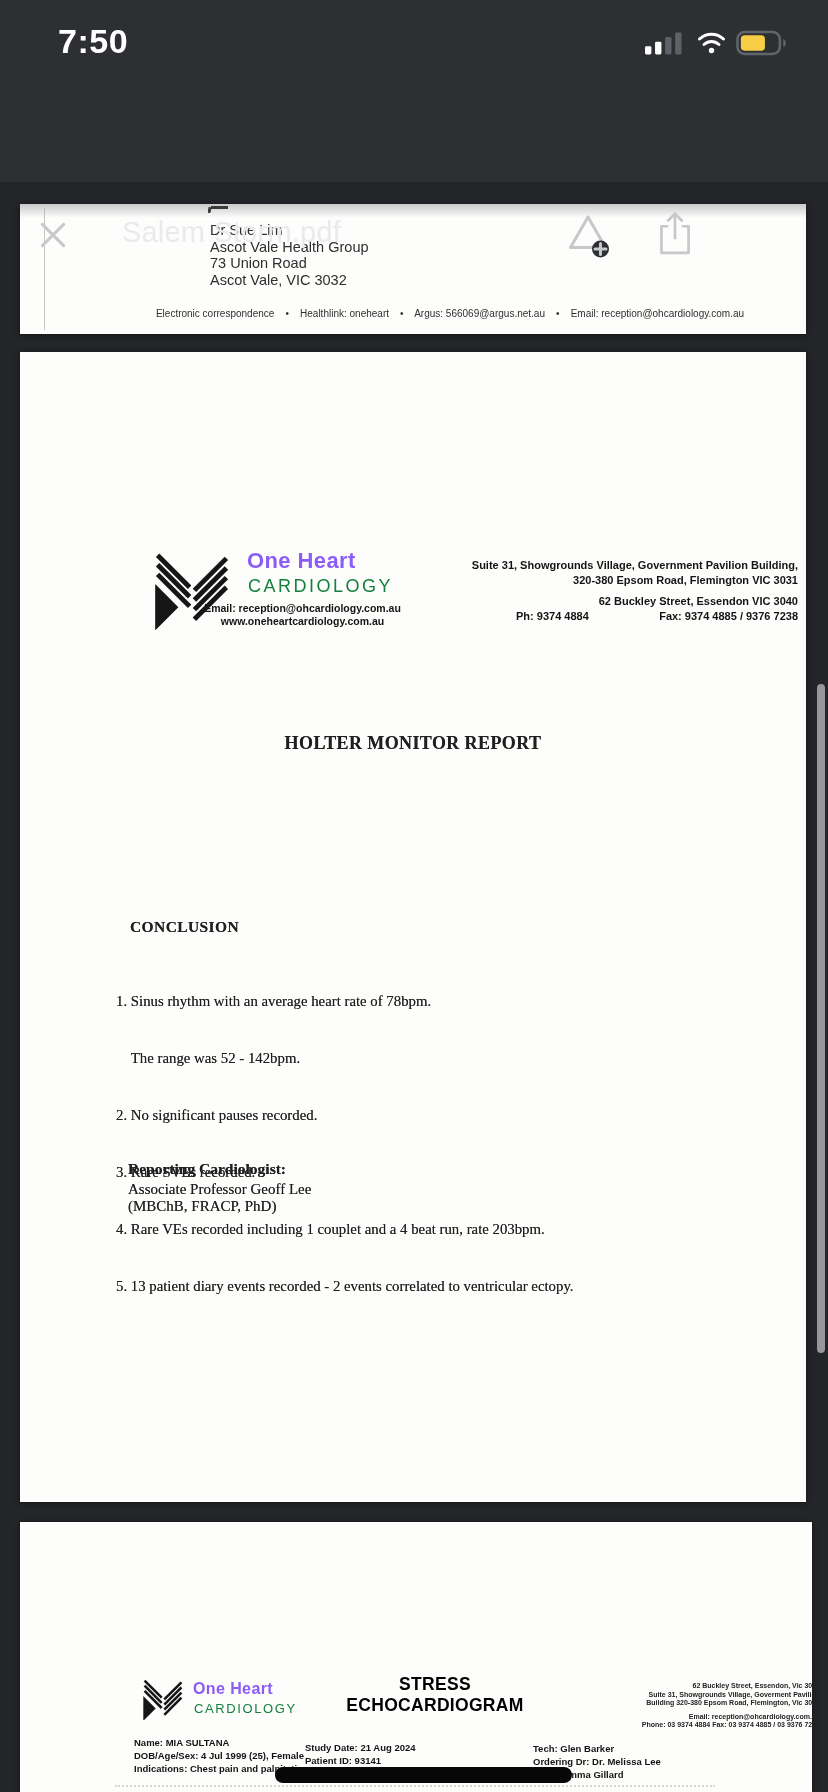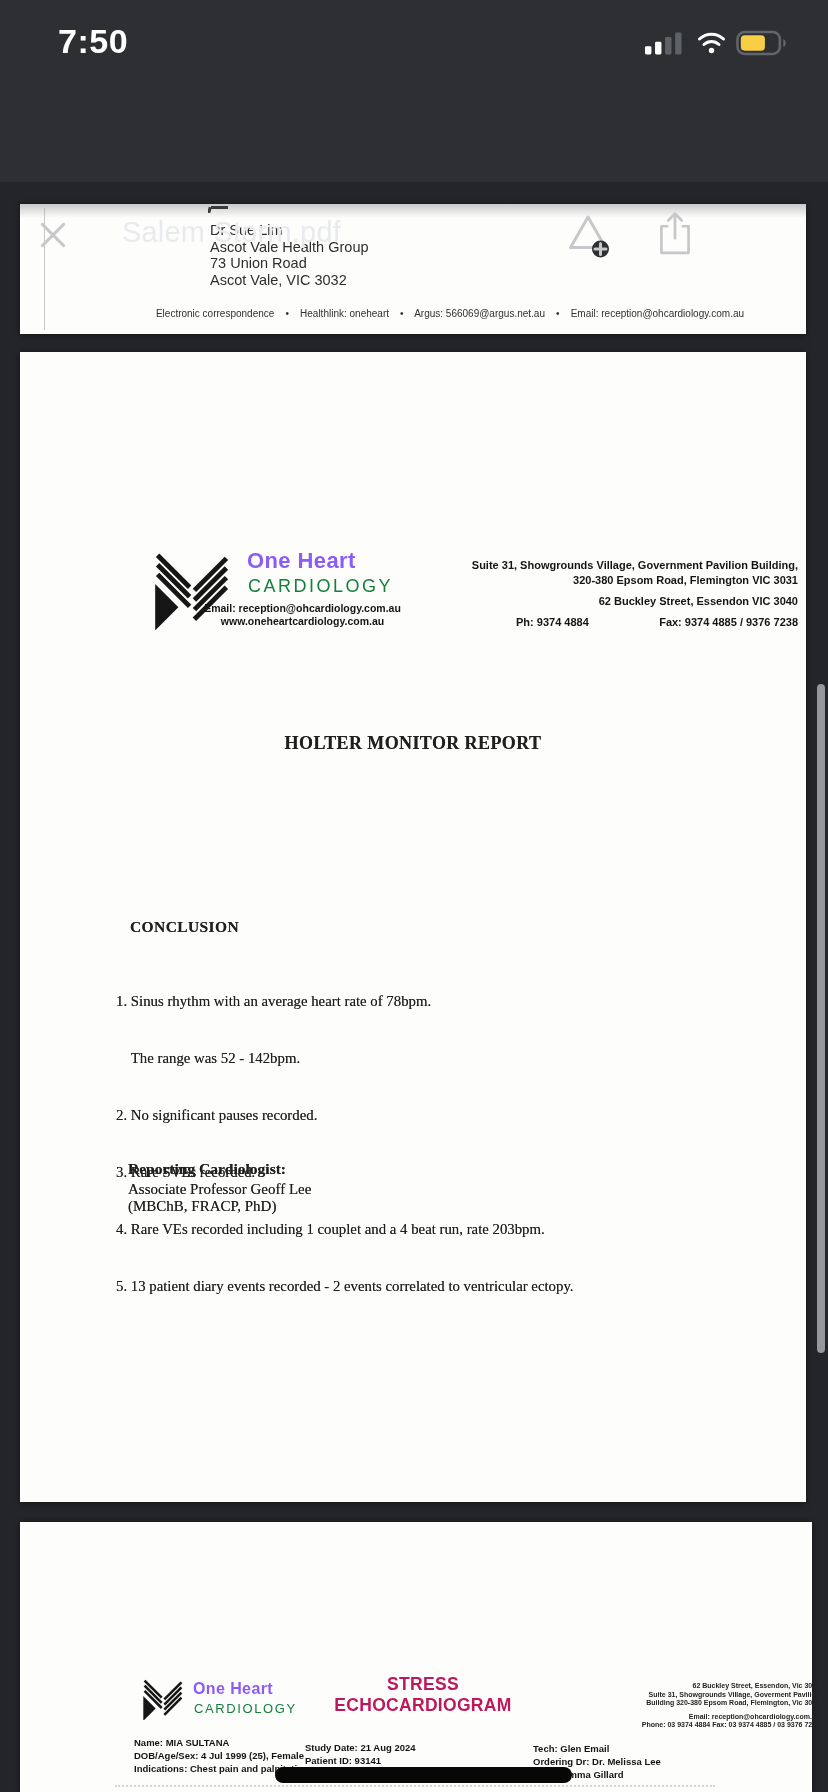--- a/index.html
+++ b/index.html
@@ -39,33 +39,33 @@
 
   
   .logo-mark{position:absolute;}
   .brand{position:absolute;font-weight:700;letter-spacing:.4px;color:#8b5cf6;white-space:nowrap;}
   .brand-sub{position:absolute;font-weight:400;color:#15803d;white-space:nowrap;}
 
   
   .p2-contact{position:absolute;left:150px;top:250px;width:265px;text-align:center;font-size:10.5px;font-weight:700;line-height:13px;color:#141414;}
   .p2-address{position:absolute;left:378px;top:206px;width:400px;text-align:right;font-size:11px;font-weight:700;color:#141414;line-height:15px;}
   .p2-address .gap{height:6px;}
-  .phfax{display:flex;margin-top:6px;}
+  .phfax{display:flex;}
   .phfax .ph{margin-left:118px;}
   .phfax .fx{margin-left:auto;}
   .report-title{position:absolute;left:0;top:381px;width:100%;text-align:center;font-size:18px;font-weight:700;letter-spacing:.4px;}
   .details-left{position:absolute;left:108px;top:421px;font-size:15px;line-height:18.6px;}
   .details-right{position:absolute;left:343px;top:421px;font-size:15px;line-height:18.6px;}
   .concl-head{position:absolute;left:110px;top:566px;font-size:15.5px;font-weight:700;letter-spacing:.4px;}
   .concl-list{position:absolute;left:96px;top:602px;font-size:14.8px;line-height:19px;white-space:pre-wrap;}
   .reporting{position:absolute;left:108px;top:808px;font-size:15px;line-height:17.5px;}
   .reporting .rh{font-size:15.5px;font-weight:700;margin-bottom:3px;}
 
   
-  .p3-title{position:absolute;left:248px;top:152px;width:310px;text-align:center;font-size:17.5px;font-weight:700;line-height:21px;color:#be185d;letter-spacing:.3px;}
+  .p3-title{position:absolute;left:260px;top:152px;width:310px;text-align:center;font-size:17.5px;font-weight:700;line-height:21px;color:#000000;letter-spacing:.3px;}
   .p3-address{position:absolute;left:470px;top:160px;width:330px;text-align:right;font-size:7px;font-weight:600;line-height:8.5px;color:#242424;}
   .p3-address .gap{height:5px;}
   .p3col{position:absolute;font-size:9.5px;font-weight:600;line-height:13px;color:#141414;white-space:nowrap;}
   .p3-left{left:114px;top:214px;}
   .p3-center{left:285px;top:219px;}
   .p3-right{left:513px;top:220px;}
   .p3-right .indent{margin-left:25px;}
   .redaction{position:absolute;left:255px;top:245px;width:297px;height:16px;background:#070707;border-radius:8px;}
   .dotline{position:absolute;left:95px;top:263px;width:600px;border-top:2px dotted #c6c6c6;opacity:.7;}
 
@@ -244,21 +244,21 @@
   <div class="p3col p3-left">
     <div>Name: MIA SULTANA</div>
     <div>DOB/Age/Sex: 4 Jul 1999 (25), Female</div>
     <div>Indications: Chest pain and palpitations</div>
   </div>
   <div class="p3col p3-center">
     <div>Study Date: 21 Aug 2024</div>
     <div>Patient ID: 93141</div>
   </div>
   <div class="p3col p3-right">
-    <div>Tech: Glen Email</div>
+    <div>Tech: Glen Barker</div>
     <div>Ordering Dr: Dr. Melissa Lee</div>
     <div class="indent">Jemma Gillard</div>
   </div>
 
   <div class="redaction"></div>
   <div class="dotline"></div>
 </div>
 
 <div class="scrollbar"></div>
 

